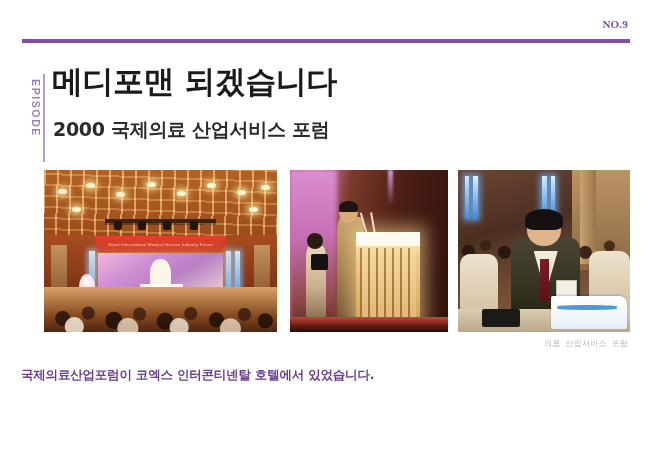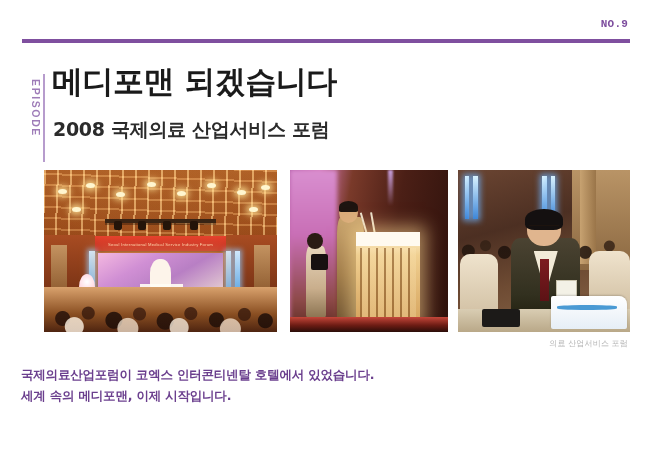--- a/index.html
+++ b/index.html
@@ -14,21 +14,21 @@
     overflow: hidden;
     font-family: "DejaVu Sans", "Liberation Sans", sans-serif;
     -webkit-font-smoothing: antialiased;
   }
 
   
   .issue-no {
     position: absolute;
     right: 22px;
     top: 18px;
-    font-family: Liberation Mono, monospace;
+    font-family: Liberation Serif, serif;
     font-size: 11px;
     font-weight: bold;
     letter-spacing: 0.2px;
     color: #7d4d9e;
     padding-left: 36px;
   }
   .header-rule {
     position: absolute;
     left: 22px;
     top: 39px;
@@ -370,21 +370,21 @@
   }
   .p3-phone {
     position: absolute; left: 14%; bottom: 3%; width: 22%; height: 11%;
     background: #1c1a18; border-radius: 2px;
   }
 
   .photo-caption {
     position: absolute;
     right: 22px;
     top: 338px;
-    font-family: Liberation Sans, sans-serif;
+    font-family: Liberation Mono, monospace;
     font-size: 8px;
     color: #b4b4b4;
     letter-spacing: 0.2px;
     white-space: nowrap;
   }
 
   
   .body-copy {
     position: absolute;
     left: 21px;
@@ -407,21 +407,21 @@
 
 <div class="issue-no">NO.9</div>
 <div class="header-rule"></div>
 
 <div class="title-block">
   <div class="episode-tab">
     <div class="episode-word">EPISODE</div>
     <div class="episode-divider"></div>
   </div>
   <div class="title-main">메디포맨 되겠습니다</div>
-  <div class="title-sub">2008 국제의료 산업서비스 포럼</div>
+  <div class="title-sub">2000 국제의료 산업서비스 포럼</div>
 </div>
 
 <div class="photo-strip">
 
   <div class="photo photo-1">
     <div class="scene">
       <div class="p1-bg"></div>
       <div class="p1-ceiling"></div>
       <div class="p1-lights">
         <i style="left:6%;  top:22%"></i>
@@ -501,14 +501,13 @@
       <div class="p3-phone"></div>
       <div class="p3-book"></div>
     </div>
   </div>
 </div>
 
 <div class="photo-caption">의료 산업서비스 포럼</div>
 
 <div class="body-copy">
   <p>국제의료산업포럼이 코엑스 인터콘티넨탈 호텔에서 있었습니다.</p>
-  <p>세계 속의 메디포맨, 이제 시작입니다.</p>
 </div>
 
 </body></html>

